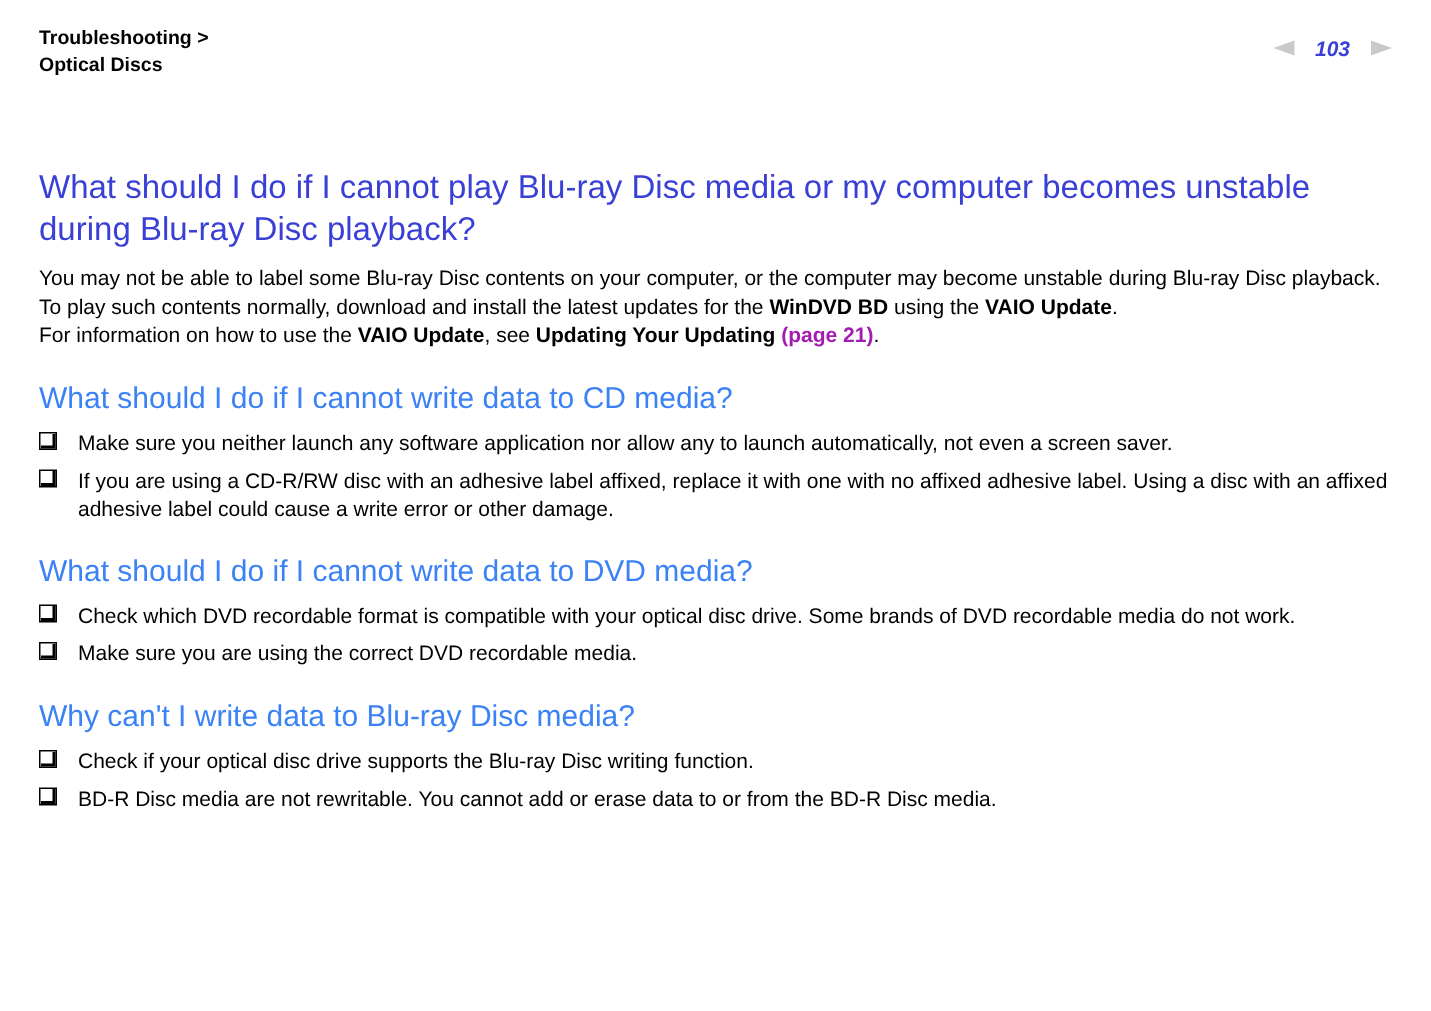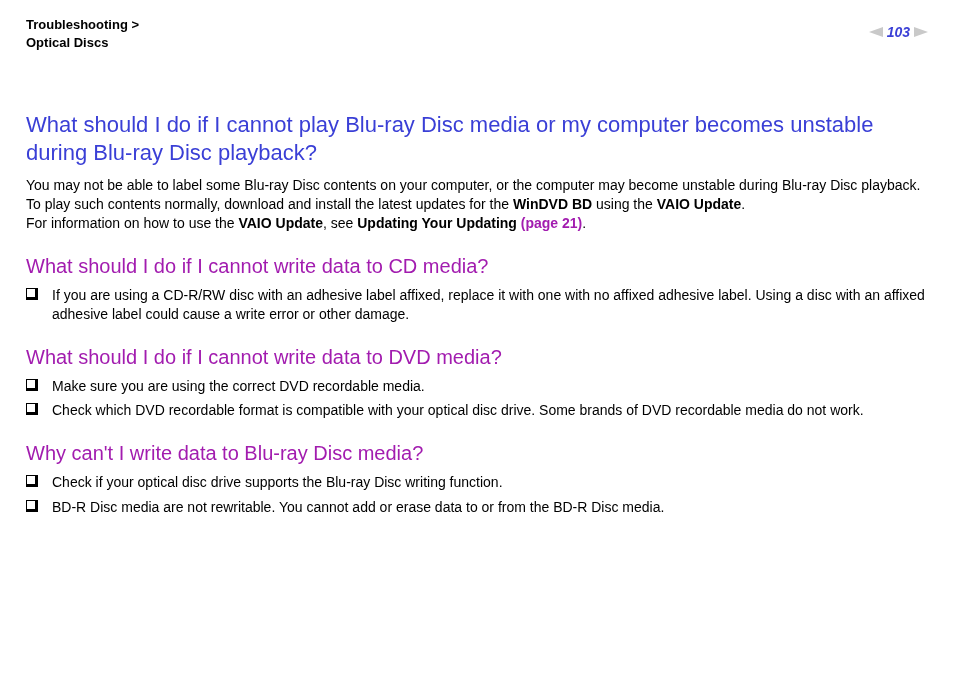--- a/index.html
+++ b/index.html
@@ -1,28 +1,28 @@
 <!DOCTYPE html>
 <html><head>
 <meta charset="utf-8">
 <style>
   * { box-sizing: border-box; margin: 0; padding: 0; }
   html, body { width: 954px; height: 674px; background: #fff; font-family: Arial, Helvetica, sans-serif; color: #000; }
   .page { position: relative; width: 954px; height: 674px; padding: 0 26px; }
   .header { display: flex; justify-content: space-between; align-items: flex-start; padding-top: 16px; padding-bottom: 8px; border-bottom: 0; }
   .breadcrumb { font-size: 13px; font-weight: bold; line-height: 1.35; }
   .breadcrumb .sep { font-weight: bold; }
-  .pagecluster { display: flex; align-items: center; gap: 4px; margin-top: 8px; }
+  .pagecluster { display: flex; align-items: center; gap: 14px; margin-top: 8px; }
   .pg-num { color: #3a3fd6; font-weight: bold; font-style: italic; font-size: 14px; }
   .arrow-left, .arrow-right { width: 0; height: 0; display: inline-block; }
   .arrow-left { border-top: 5px solid transparent; border-bottom: 5px solid transparent; border-right: 14px solid #c9c9c9; }
   .arrow-right { border-top: 5px solid transparent; border-bottom: 5px solid transparent; border-left: 14px solid #c9c9c9; }
   .content { padding-top: 40px; }
   h1.q { color: #3a3fd6; font-size: 22px; font-weight: normal; line-height: 1.25; margin-bottom: 10px; margin-top: 12px; }
-  h2.q { color: #a21caf; font-size: 20px; font-weight: normal; margin-top: 22px; margin-bottom: 8px; }
+  h2.q { color: #3b82f6; font-size: 20px; font-weight: normal; margin-top: 22px; margin-bottom: 8px; }
   p.body { font-size: 14px; line-height: 1.35; }
   .bold { font-weight: bold; }
   .pglink { color: #a21caf; font-weight: bold; }
   ul.bullets { list-style: none; padding: 0; margin: 0; }
   ul.bullets li { display: flex; align-items: flex-start; font-size: 14px; line-height: 1.35; margin: 6px 0; }
   .bullet-mark { width: 12px; height: 12px; border: 1.5px solid #000; margin-right: 14px; margin-top: 2px; flex: 0 0 auto; box-shadow: inset -2px -2px 0 #000; }
   .li-text { flex: 1; }
 </style>
 </head>
 <body>
@@ -47,33 +47,37 @@
     <h1 class="q">What should I do if I cannot play Blu-ray Disc media or my computer becomes unstable during Blu-ray Disc playback?</h1>
     <p class="body">
       <span>You may not be able to label some Blu-ray Disc contents on your computer, or the computer may become unstable during Blu-ray Disc playback. To play such contents normally, download and install the latest updates for the </span><span class="bold">WinDVD BD</span><span> using the </span><span class="bold">VAIO Update</span><span>.</span><br>
       <span>For information on how to use the </span><span class="bold">VAIO Update</span><span>, see </span><span class="bold">Updating Your Updating </span><span class="pglink">(page 21)</span><span>.</span>
     </p>
 
     <h2 class="q">What should I do if I cannot write data to CD media?</h2>
     <ul class="bullets">
       <li>
           <span class="bullet-mark"></span>
+          <span class="li-text">Make sure you neither launch any software application nor allow any to launch automatically, not even a screen saver.</span>
+        </li>
+      <li>
+          <span class="bullet-mark"></span>
           <span class="li-text">If you are using a CD-R/RW disc with an adhesive label affixed, replace it with one with no affixed adhesive label. Using a disc with an affixed adhesive label could cause a write error or other damage.</span>
         </li>
     </ul>
 
     <h2 class="q">What should I do if I cannot write data to DVD media?</h2>
     <ul class="bullets">
       <li>
           <span class="bullet-mark"></span>
-          <span class="li-text">Make sure you are using the correct DVD recordable media.</span>
+          <span class="li-text">Check which DVD recordable format is compatible with your optical disc drive. Some brands of DVD recordable media do not work.</span>
         </li>
       <li>
           <span class="bullet-mark"></span>
-          <span class="li-text">Check which DVD recordable format is compatible with your optical disc drive. Some brands of DVD recordable media do not work.</span>
+          <span class="li-text">Make sure you are using the correct DVD recordable media.</span>
         </li>
     </ul>
 
     <h2 class="q">Why can't I write data to Blu-ray Disc media?</h2>
     <ul class="bullets">
       <li>
           <span class="bullet-mark"></span>
           <span class="li-text">Check if your optical disc drive supports the Blu-ray Disc writing function.</span>
         </li>
       <li>

